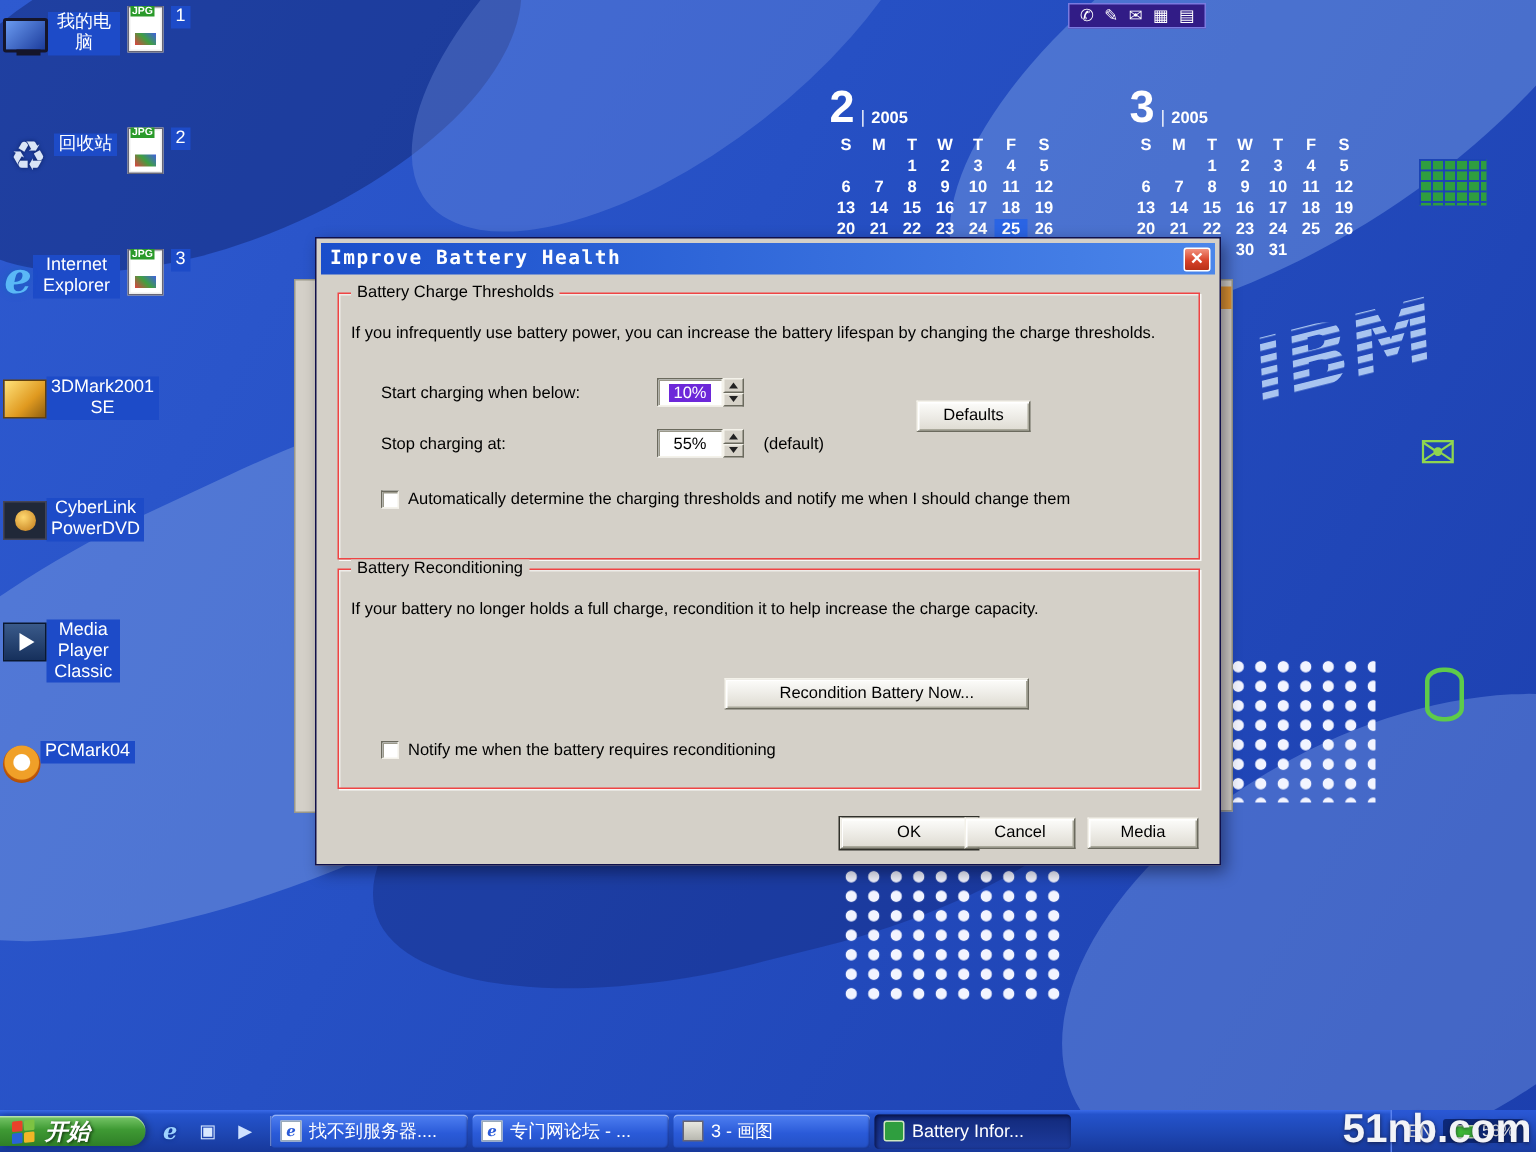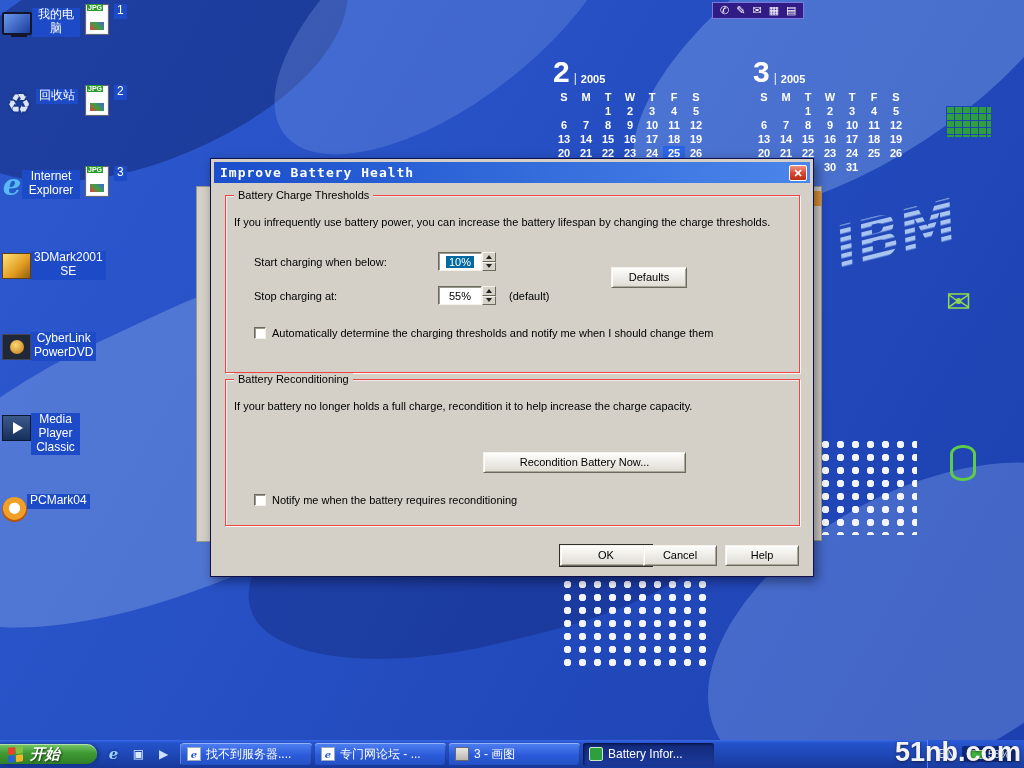--- a/index.html
+++ b/index.html
@@ -82,21 +82,21 @@
   .dlg-body { position:relative; height:392px; }
   .groupbox { position:absolute; border:1px solid #ef4444; box-shadow:1px 1px 0 rgba(255,255,255,.85), inset 1px 1px 0 rgba(255,255,255,.6); }
   .gb-title { position:absolute; top:-7px; left:8px; background:#d4d0c8; padding:0 4px; font-size:11px; }
   .gb1 { left:11px; top:12px; width:575px; height:178px; }
   .gb2 { left:11px; top:196px; width:575px; height:147px; }
   .gtext { position:absolute; left:8px; top:20px; width:560px; }
   .flabel { position:absolute; }
   .spinner { position:absolute; display:flex; height:19px; }
   .spin-value { width:44px; background:#fff; border:1px solid; border-color:#6b6a5e #f4f2ea #f4f2ea #6b6a5e; box-shadow:inset 1px 1px 0 #9a988a;
                 display:flex; align-items:center; justify-content:center; font-size:11px; }
-  .selval { background:#0369a1; color:#fff; padding:0 3px; }
+  .selval { background:#6d28d9; color:#fff; padding:0 3px; }
   .spin-col { display:flex; flex-direction:column; width:14px; }
   .spin-b { flex:1; background:#d6d2c8; border:1px solid; border-color:#f4f2ea #6b6a5e #6b6a5e #f4f2ea; display:flex; align-items:center; justify-content:center; cursor:pointer; }
   .tri-up   { width:0; height:0; border-left:3px solid rgba(0,0,0,0); border-right:3px solid rgba(0,0,0,0); border-bottom:4px solid #222; }
   .tri-down { width:0; height:0; border-left:3px solid rgba(0,0,0,0); border-right:3px solid rgba(0,0,0,0); border-top:4px solid #222; }
   .btn3d { background:linear-gradient(#fdfdfb,#dedbd2); border:1px solid; border-color:#f4f2ea #6b6a5e #6b6a5e #f4f2ea;
            box-shadow:inset 1px 1px 0 #fff, inset -1px -1px 0 #a9a89a; font-size:11px; text-align:center; line-height:19px; cursor:pointer; position:absolute; }
   .default-btn { box-shadow:0 0 0 1px #30302a, inset 1px 1px 0 #fff, inset -1px -1px 0 #a9a89a; }
   .cbrow { position:absolute; display:flex; align-items:center; gap:6px; }
   .cbx { width:12px; height:12px; background:#fff; border:1px solid; border-color:#6b6a5e #f4f2ea #f4f2ea #6b6a5e; box-shadow:inset 1px 1px 0 #9a988a; cursor:pointer; flex:0 0 12px; }
 
@@ -372,21 +372,21 @@
       <div class="gtext">If your battery no longer holds a full charge, recondition it to help increase the charge capacity.</div>
       <div class="btn3d" style="left:257px;top:72px;width:203px;height:21px">Recondition Battery Now...</div>
       <div class="cbrow" style="left:28px;top:114px;width:530px">
         <span class="cbx"></span>
         <span>Notify me when the battery requires reconditioning</span>
       </div>
     </div>
 
     <div class="btn3d default-btn" style="left:346px;top:362px;width:92px;height:21px">OK</div>
     <div class="btn3d" style="left:429px;top:362px;width:74px;height:21px">Cancel</div>
-    <div class="btn3d" style="left:511px;top:362px;width:74px;height:21px">Help</div>
+    <div class="btn3d" style="left:511px;top:362px;width:74px;height:21px">Media</div>
   </div>
 </div>
 
 <div class="taskbar">
   <div class="startbtn">
     <span class="winflag">
       <span style="background:#e8422a"></span>
         <span style="background:#7dc242"></span>
       <span style="background:#2a63d8"></span>
         <span style="background:#f2b626"></span>

